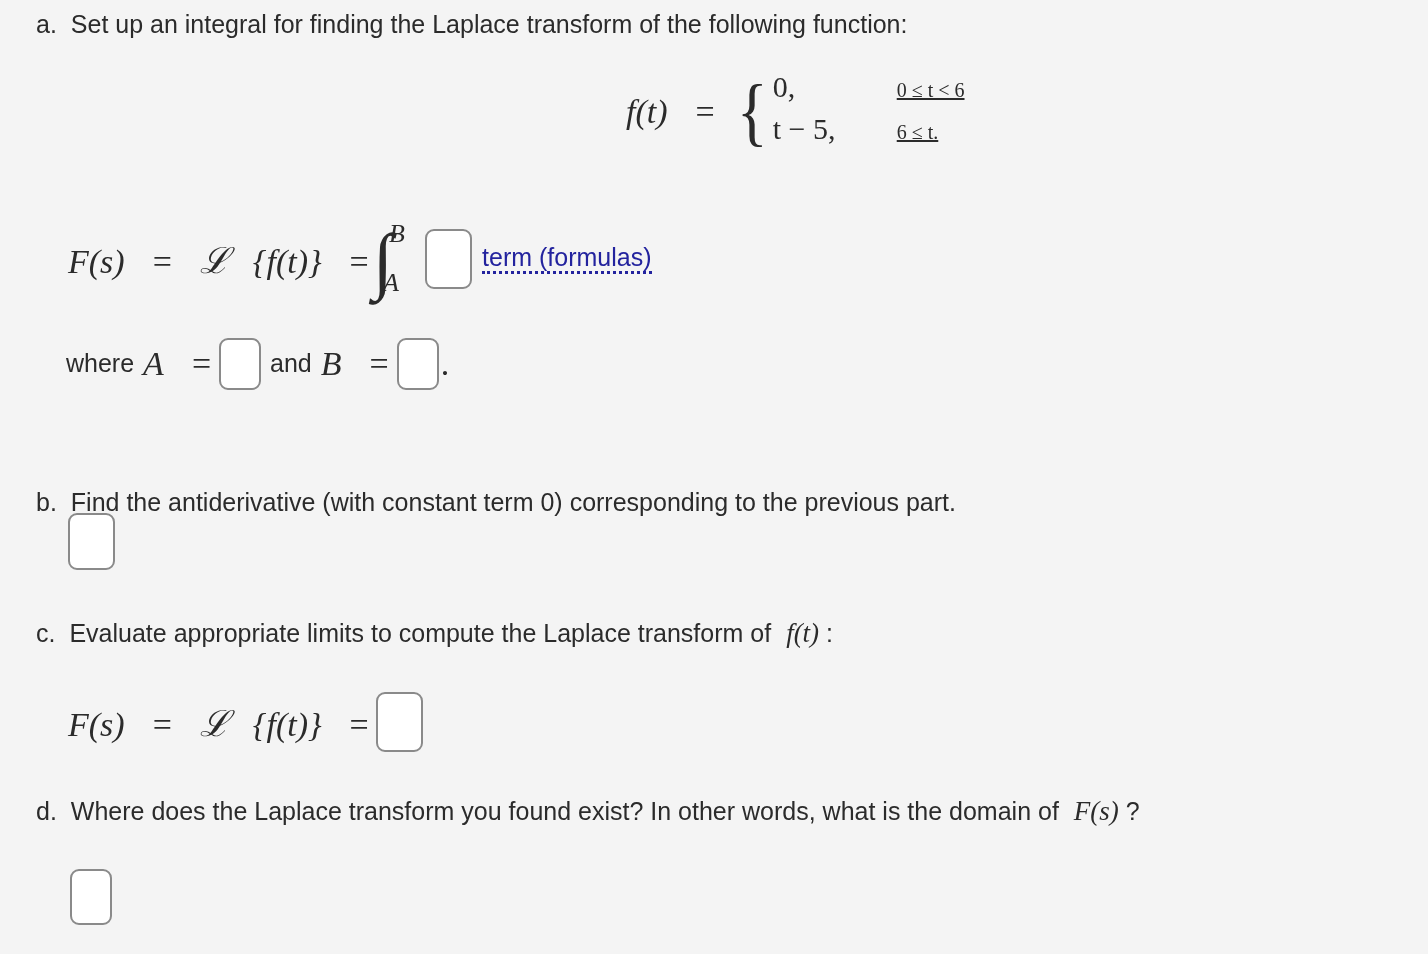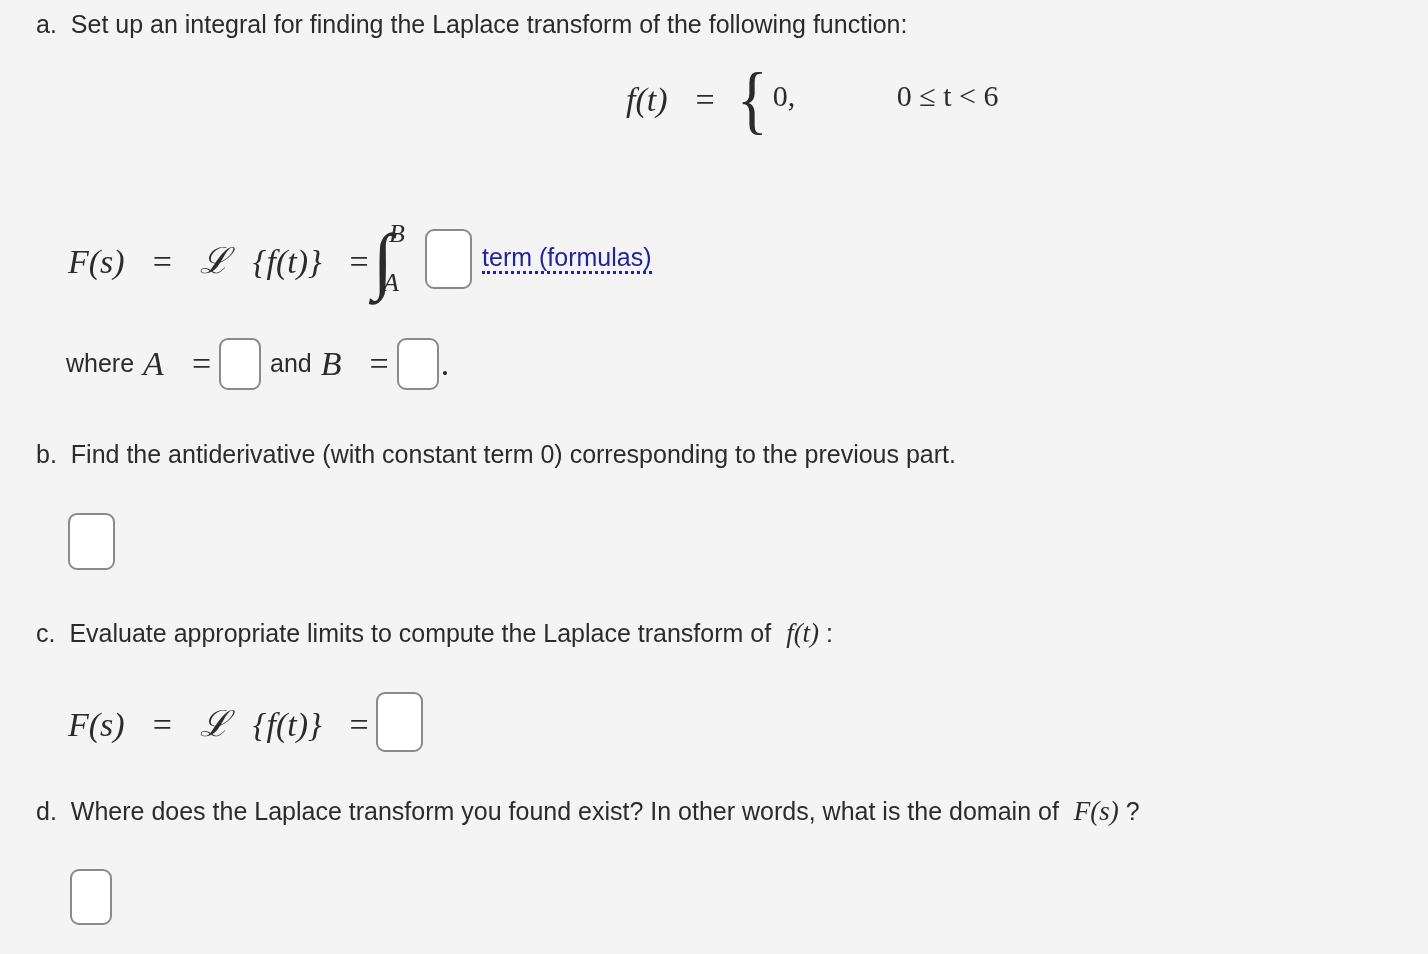--- a/index.html
+++ b/index.html
@@ -96,23 +96,24 @@
     height: 42px;
   }
   .casebody {
     width: 118px;
     font-family: "Liberation Serif", "DejaVu Serif", serif;
     font-size: 30px;
     text-align: left;
   }
   .casecond {
     font-family: "Liberation Serif", "DejaVu Serif", serif;
-    font-size: 30px;
+    font-size: 20px;
     text-align: left;
     padding-left: 6px;
+    text-decoration: underline;
   }
 
   
   .integral {
     display: inline-flex;
     align-items: center;
     vertical-align: middle;
     position: relative;
     margin: 0 4px;
   }
@@ -185,20 +186,24 @@
       <span class="mo">=</span>
       <span class="sp8"></span>
     </span>
     <span class="piecewise">
       <span class="brace">{</span>
       <span class="cases">
         <span class="caserow">
           <span class="casebody">0,</span>
           <span class="casecond">0 ≤ t &lt; 6</span>
         </span>
+        <span class="caserow">
+          <span class="casebody">t − 5,</span>
+          <span class="casecond">6 ≤ t.</span>
+        </span>
       </span>
     </span>
   </div>
 
   <div class="eqline" style="left:68px; top:222px;">
     <span class="eqmath">
       <span class="mi">F(s)</span>
       <span class="sp8"></span>
       <span class="mo">=</span>
       <span class="sp8"></span>
@@ -234,21 +239,21 @@
       <span class="mi">B</span>
       <span class="sp8"></span>
       <span class="mo">=</span>
     </span>
     <span class="ansbox sm" style="margin-left:8px;"></span>
     <span class="eqmath" style="margin-left:2px;">.</span>
   </div>
 
   <div class="prose" style="left:36px; top:439px;">
     <span class="lbl">b.</span>
-    <span class="lbl" style="margin-left:7px;">Find the antiderivative (with constant term 0) corresponding to the previous part.</span>
+    <span class="lbl" style="margin-left:7px;margin-top:48px;">Find the antiderivative (with constant term 0) corresponding to the previous part.</span>
   </div>
 
   <div class="eqline" style="left:68px; top:513px;">
     <span class="ansbox md"></span>
   </div>
 
   <div class="prose" style="left:36px; top:617px;">
     <span class="lbl">c.</span>
     <span class="lbl" style="margin-left:7px;">Evaluate appropriate limits to compute the Laplace transform of</span>
     <span class="imath" style="margin-left:8px;">f(t)</span>

